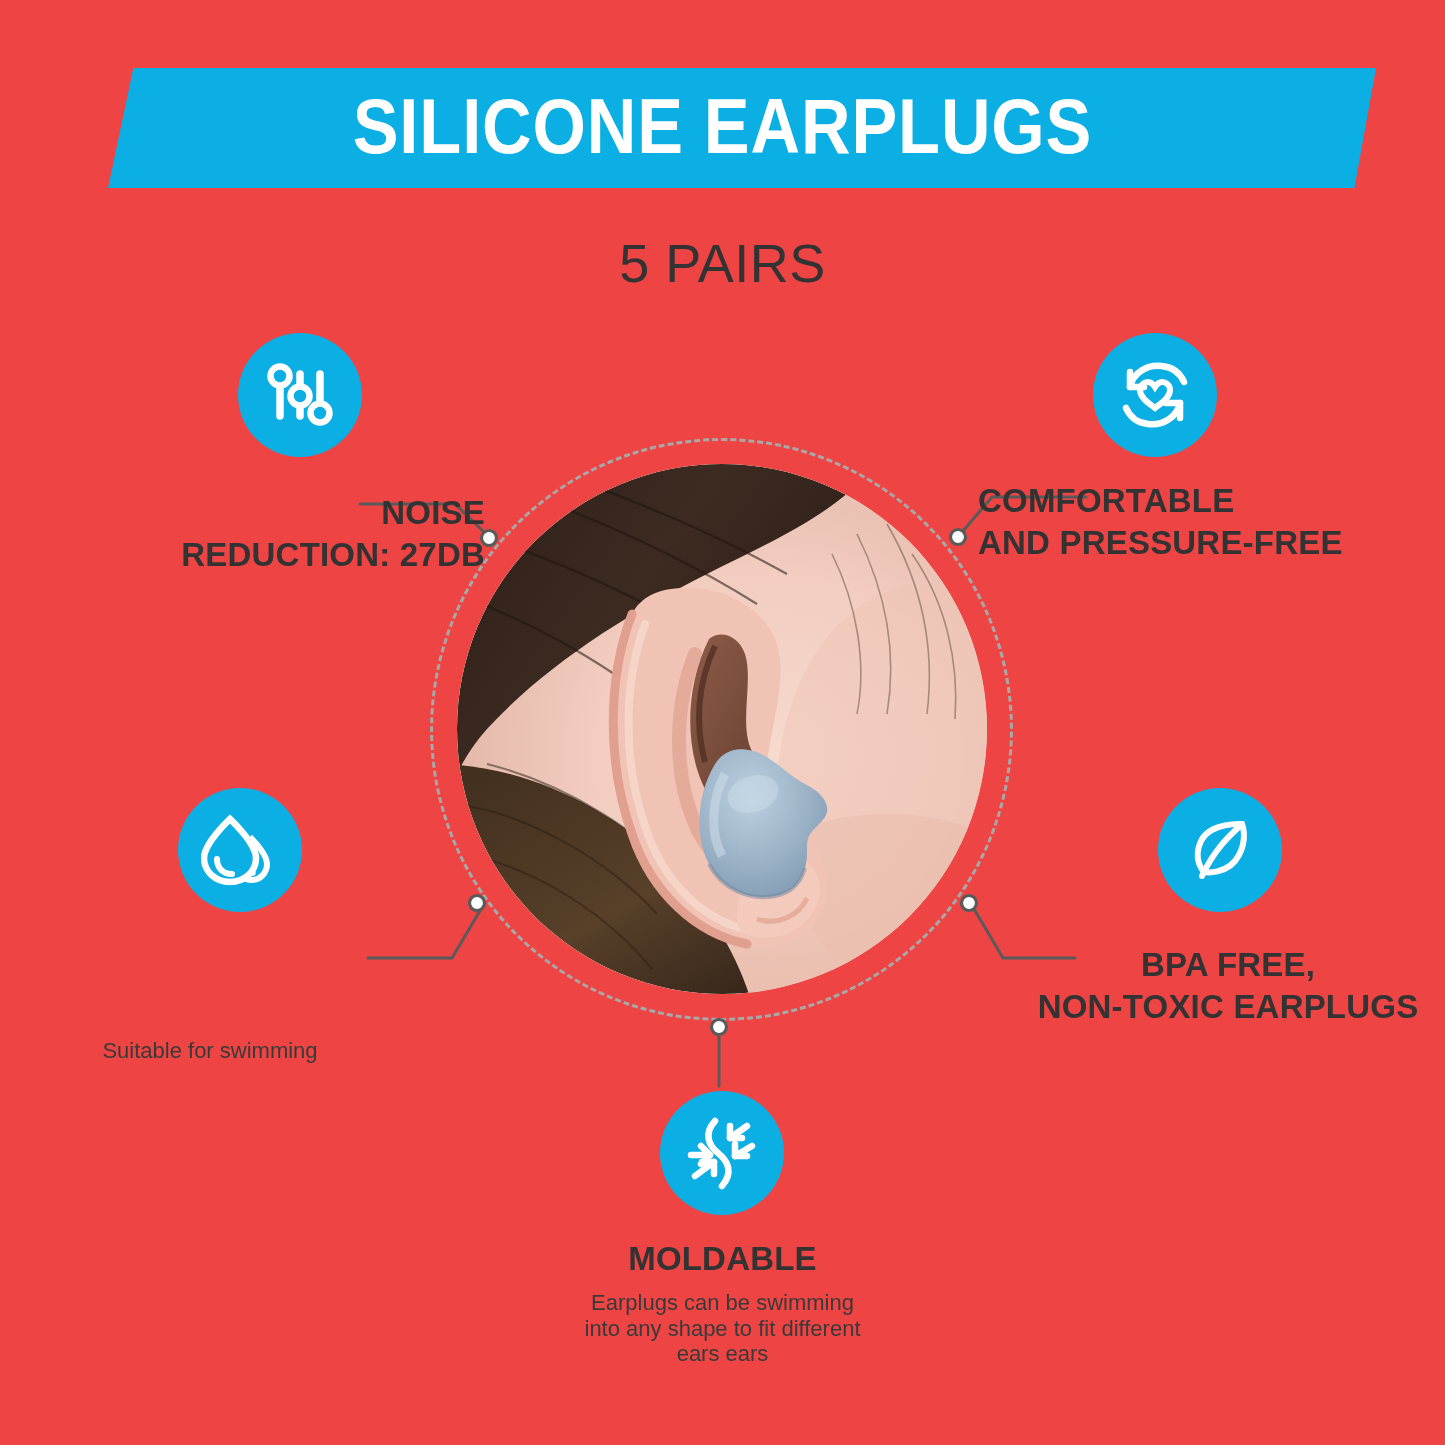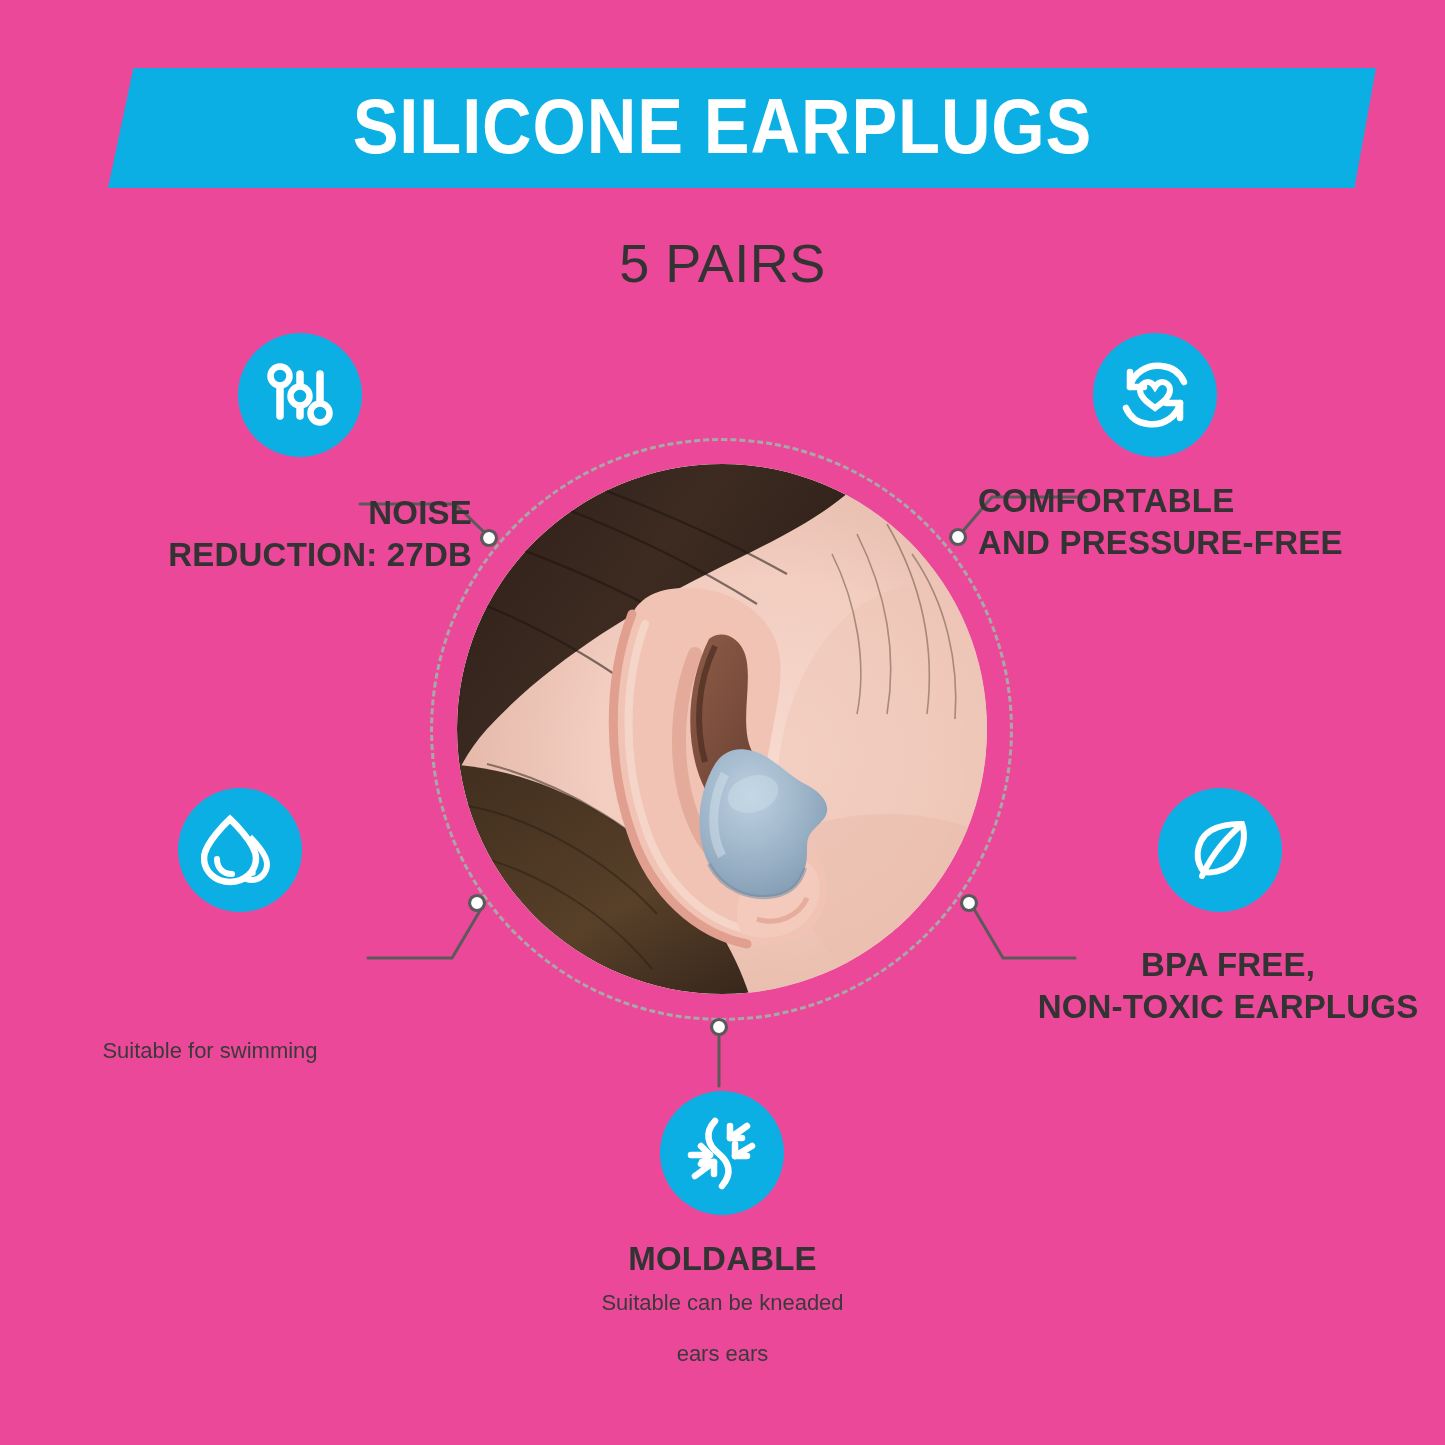--- a/index.html
+++ b/index.html
@@ -10,21 +10,21 @@
     height: 1445px;
     background: #ffffff;
     font-family: "Liberation Sans", sans-serif;
     overflow: hidden;
   }
 
   #page {
     position: relative;
     width: 1445px;
     height: 1445px;
-    background: #ec4899;
+    background: #ef4444;
   }
 
   
   .banner-wrap {
     position: absolute;
     left: 0;
     top: 68px;
     width: 1445px;
     height: 120px;
   }
@@ -119,21 +119,21 @@
     white-space: nowrap;
   }
   .feat-sub {
     position: absolute;
     font-size: 22px;
     font-weight: normal;
     color: #3a3a3a;
     line-height: 1.16;
   }
 
-  .ft-noise   { left: 4px;    top: 492px; width: 468px;  text-align: right; }
+  .ft-noise   { left: 17px;    top: 492px; width: 468px;  text-align: right; }
   .ft-comfort { left: 978px; top: 480px; width: 460px; text-align: left; }
   .ft-water   { left: 0;    top: 944px; width: 372px;  text-align: center; }
   .fs-water   { left: 0;    top: 1038px; width: 420px; text-align: center; }
   .ft-bpa     { left: 1012px; top: 944px; width: 432px; text-align: center; }
   .ft-mold    { left: 0;    top: 1238px; width: 1445px; text-align: center; }
   .fs-mold    { left: 0;    top: 1290px; width: 1445px; text-align: center; }
 
   
   .connectors {
     position: absolute;
@@ -352,18 +352,18 @@
           <path d="M9,42 L28,42"></path>
           <path d="M28,42 L19,33 M28,42 L19,51"></path>
           <path d="M13,63 L32,49"></path>
           <path d="M32,49 L32,61 M32,49 L20,49"></path>
         </g>
       </svg>
     </span>
   </div>
   <div class="feat-title ft-mold">MOLDABLE</div>
   <div class="feat-sub fs-mold">
-    <span>Suitable can be kneaded</span><br>
-    <br>
+    <span>Earplugs can be swimming</span><br>
+    <span>into any shape to fit different</span><br>
     <span>ears ears</span>
   </div>
 
 </div>
 
 </body></html>

